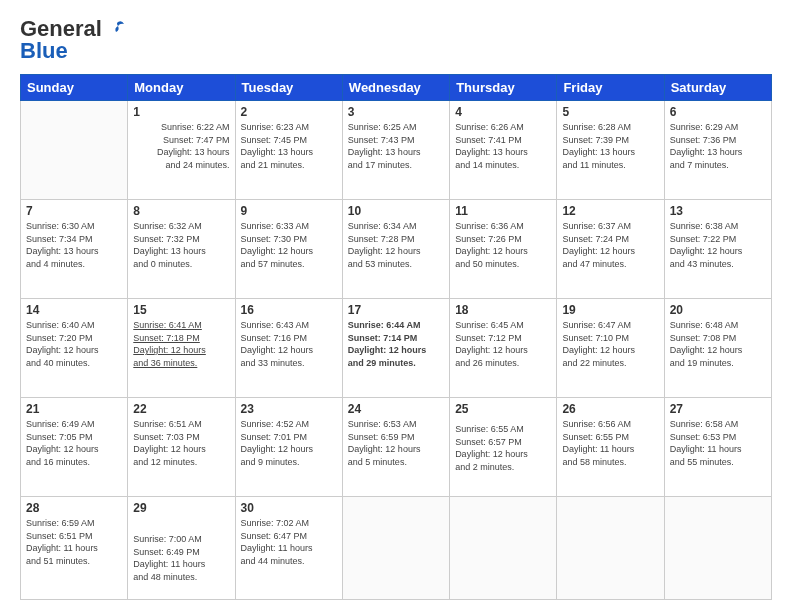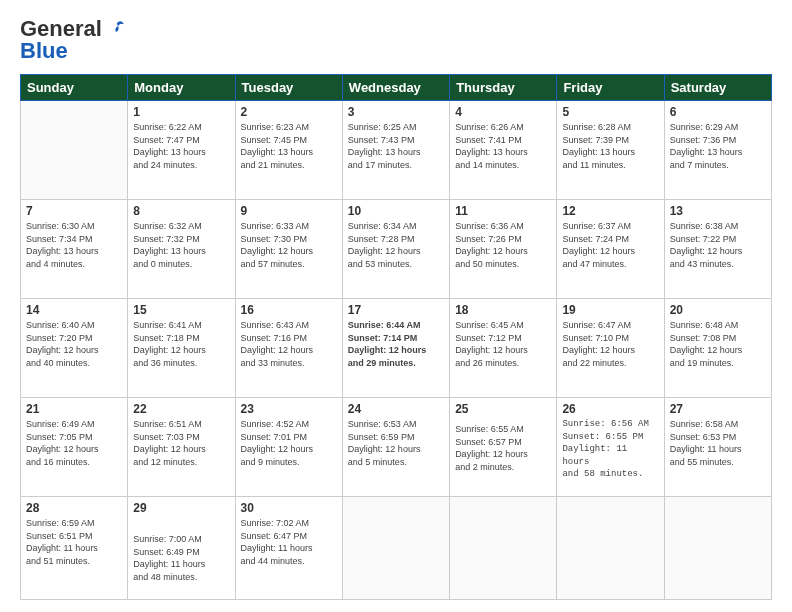--- a/index.html
+++ b/index.html
@@ -48,21 +48,21 @@
       margin-top: 2px;
     }
     .calendar {
       flex: 1;
       border: 1px solid #ccc;
       border-collapse: collapse;
       width: 100%;
       table-layout: fixed;
     }
     .calendar th {
-      background-color: #14532d;
+      background-color: #1d4ed8;
       color: #fff;
       text-align: left;
       padding: 5px 6px;
       font-size: 13px;
       font-weight: bold;
       border: 1px solid #1a5eb8;
     }
     .calendar td {
       border: 1px solid #ccc;
       vertical-align: top;
@@ -115,21 +115,21 @@
           <th>Thursday</th>
           <th>Friday</th>
           <th>Saturday</th>
         </tr>
     </thead>
     <tbody id="calendar-body">
     <tr>
           <td class="empty-cell"></td>
           <td>
             <span class="day-num">1</span>
-            <div class="day-info" style="white-space: pre-line;">Sunrise: 6:22 AM
+            <div class="day-info" style="white-space: pre-line; text-align: right;">Sunrise: 6:22 AM
 Sunset: 7:47 PM
 Daylight: 13 hours
 and 24 minutes.</div>
           </td>
           <td>
             <span class="day-num">2</span>
             <div class="day-info" style="white-space: pre-line;">Sunrise: 6:23 AM
 Sunset: 7:45 PM
 Daylight: 13 hours
 and 21 minutes.</div>
@@ -217,21 +217,21 @@
         <tr>
           <td>
             <span class="day-num">14</span>
             <div class="day-info" style="white-space: pre-line;">Sunrise: 6:40 AM
 Sunset: 7:20 PM
 Daylight: 12 hours
 and 40 minutes.</div>
           </td>
           <td>
             <span class="day-num">15</span>
-            <div class="day-info" style="white-space: pre-line;">Sunrise: 6:41 AM
+            <div class="day-info" style="white-space: pre-line; text-decoration: underline;">Sunrise: 6:41 AM
 Sunset: 7:18 PM
 Daylight: 12 hours
 and 36 minutes.</div>
           </td>
           <td>
             <span class="day-num">16</span>
             <div class="day-info" style="white-space: pre-line;">Sunrise: 6:43 AM
 Sunset: 7:16 PM
 Daylight: 12 hours
 and 33 minutes.</div>
@@ -296,21 +296,21 @@
           </td>
           <td>
             <span class="day-num">25</span>
             <div class="day-info" style="white-space: pre-line; margin-top: 7px;">Sunrise: 6:55 AM
 Sunset: 6:57 PM
 Daylight: 12 hours
 and 2 minutes.</div>
           </td>
           <td>
             <span class="day-num">26</span>
-            <div class="day-info" style="white-space: pre-line; font-family: Liberation Mono, monospace;">Sunrise: 6:56 AM
+            <div class="day-info" style="white-space: pre-line;">Sunrise: 6:56 AM
 Sunset: 6:55 PM
 Daylight: 11 hours
 and 58 minutes.</div>
           </td>
           <td>
             <span class="day-num">27</span>
             <div class="day-info" style="white-space: pre-line;">Sunrise: 6:58 AM
 Sunset: 6:53 PM
 Daylight: 11 hours
 and 55 minutes.</div>

